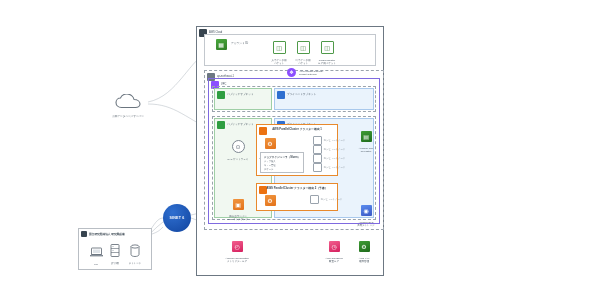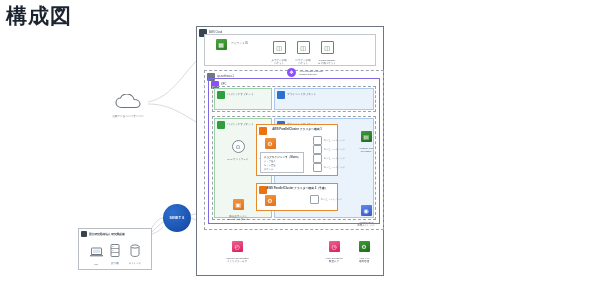--- a/index.html
+++ b/index.html
@@ -276,21 +276,20 @@
     color: #46525e;
     white-space: pre-line;
     line-height: 1.25;
   }
 </style>
 </head>
 <body>
 
 <div id="canvas">
 
-  <div class="page-title">構成図</div>
 
   <svg id="wires" viewBox="0 0 590 282">
 
     <path class="thin" d="M148,104 C175,104 185,118 222,136"></path>
 
     <path class="thin" d="M148,102 C178,96 188,60 214,47"></path>
 
     <path class="thin" d="M191,215 C205,212 214,208 222,205"></path>
     <path class="thin" d="M191,218 C215,226 236,238 253,244"></path>
 

